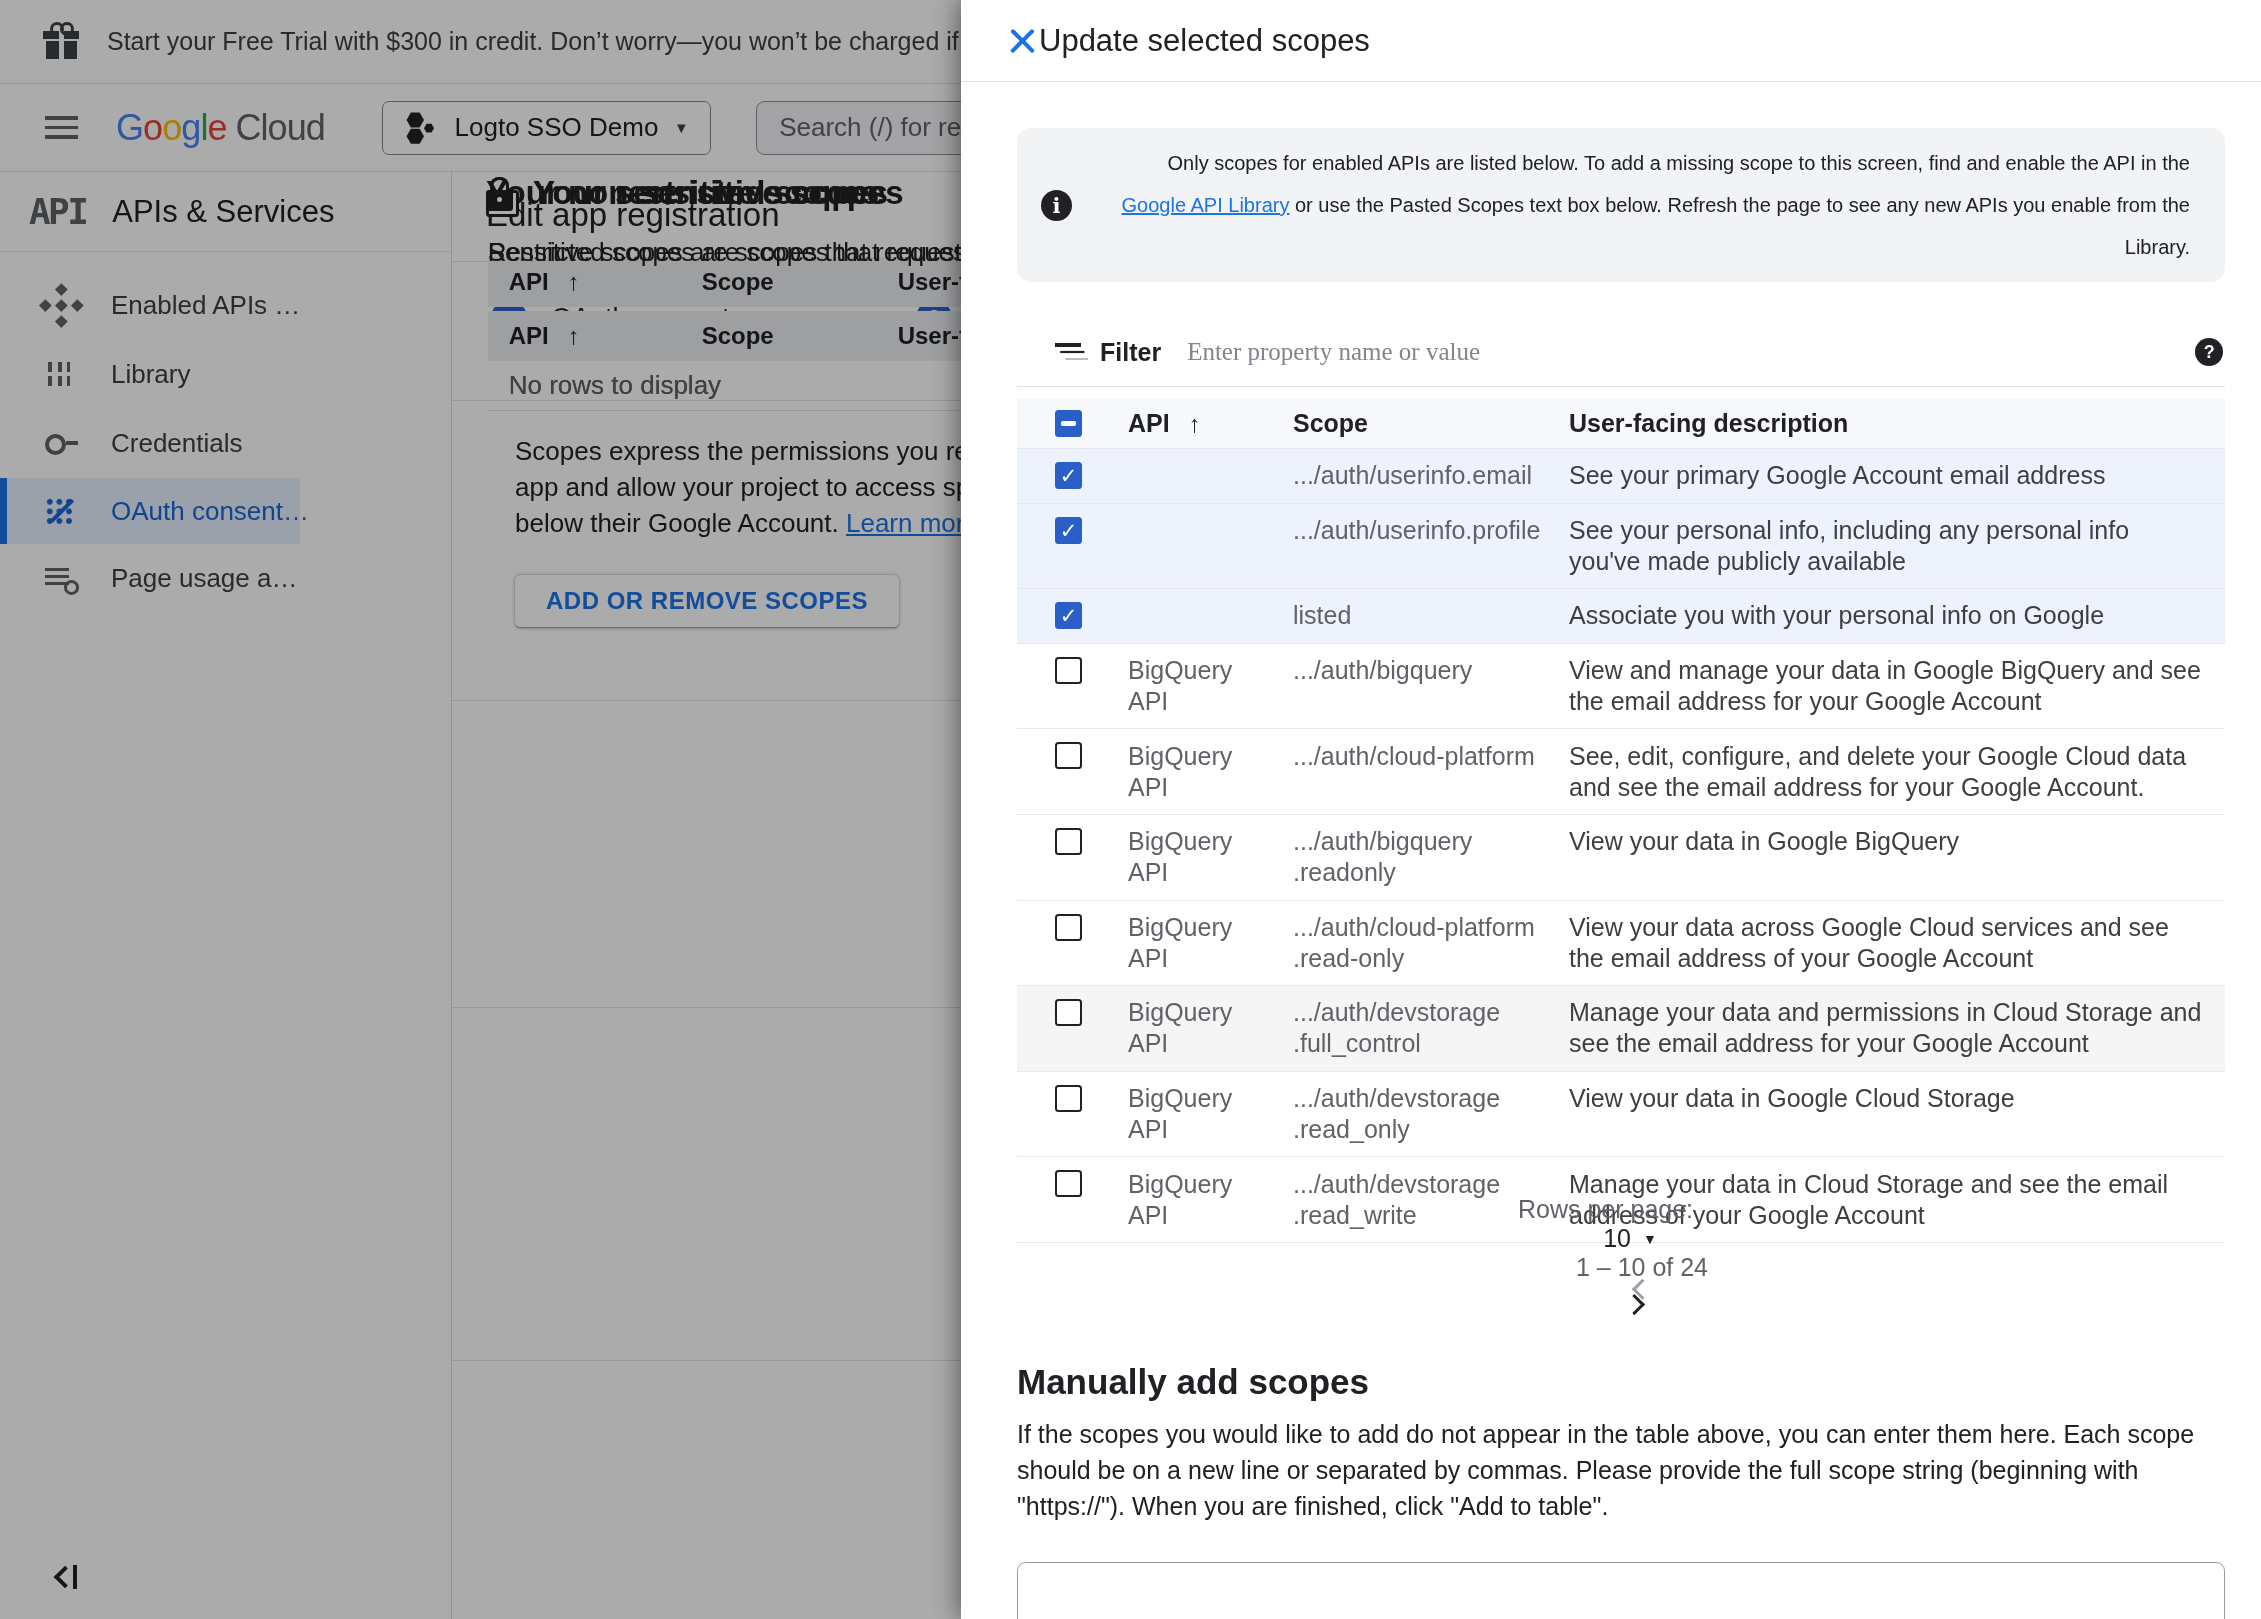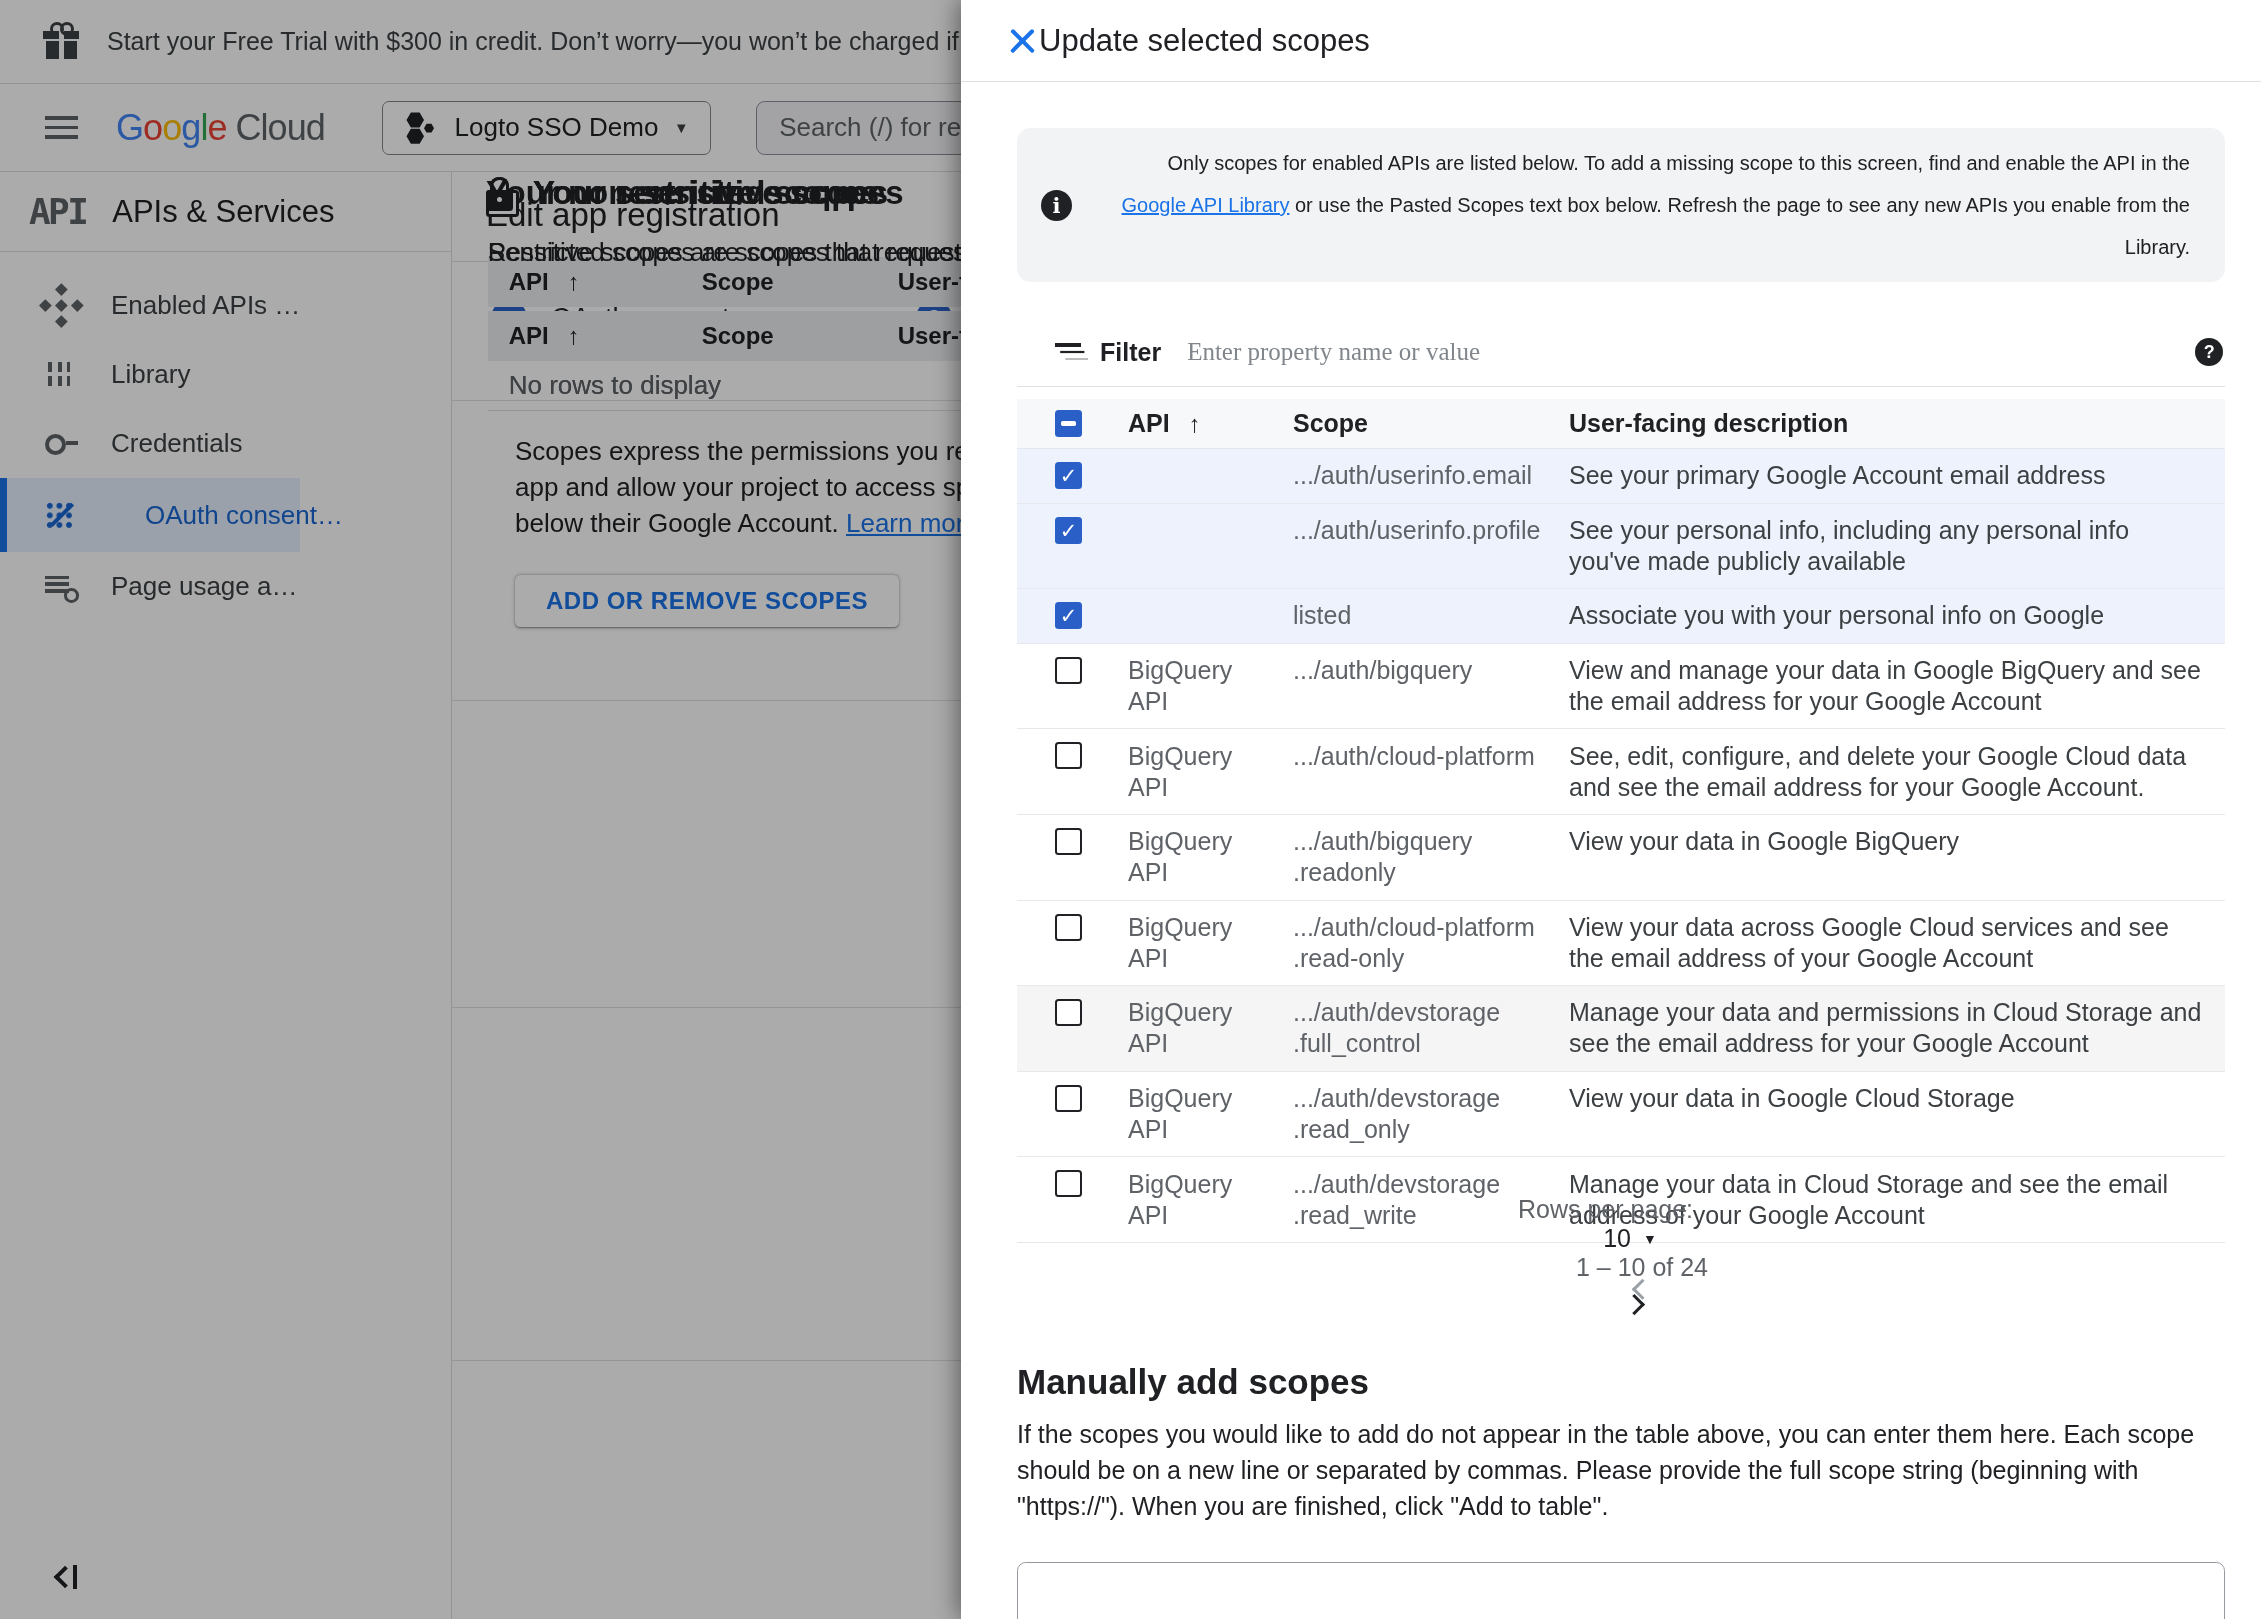--- a/index.html
+++ b/index.html
@@ -42,21 +42,21 @@
     border-right:0.9px solid #dcdcdc; }
   .sb-title { height:80px; border-bottom:0.9px solid #e0e0e0; display:flex; align-items:center; }
   .api-glyph { margin-left:29px; font-family:"DejaVu Sans Mono","Liberation Mono",monospace;
     font-weight:bold; font-size:36px; color:#5f6368; letter-spacing:-2.6px; }
   .sb-title-text { margin-left:26px; font-size:31px; color:#202124; }
   .sb-items { margin-top:19px; }
   .sb-item { position:relative; height:69px; display:flex; align-items:center; width:300px; cursor:pointer;
     color:#3c4043; }
   .sb-item .icon { width:35px; margin-left:45px; flex:none; color:#5f6368; }
   .sb-item .lbl { margin-left:31px; font-size:26px; white-space:nowrap; }
-  .sb-item.selected { background:#e8f0fe; color:#1967d2; height:74px;gap:34px; }
+  .sb-item.selected { background:#e8f0fe; color:#1967d2; height:66px; }
   .sb-item.selected .lbl { color:#1967d2; }
   .sb-item.selected .icon { color:#1967d2; }
   .sb-item.selected::before { content:""; position:absolute; left:0; top:0; bottom:0; width:7px; background:#1a73e8; }
 
   
   .icon { position:relative; height:35px; display:inline-block; }
   .icon-apps::before { content:""; position:absolute; left:12px; top:3.5px; width:8.7px; height:8.7px;
     background:currentColor; transform:rotate(45deg);
     box-shadow:-11.3px -11.3px 0 currentColor,11.3px 11.3px 0 currentColor,11.3px -11.3px 0 currentColor,-11.3px 11.3px 0 currentColor; }
   .icon-apps { margin-top:19px; }

